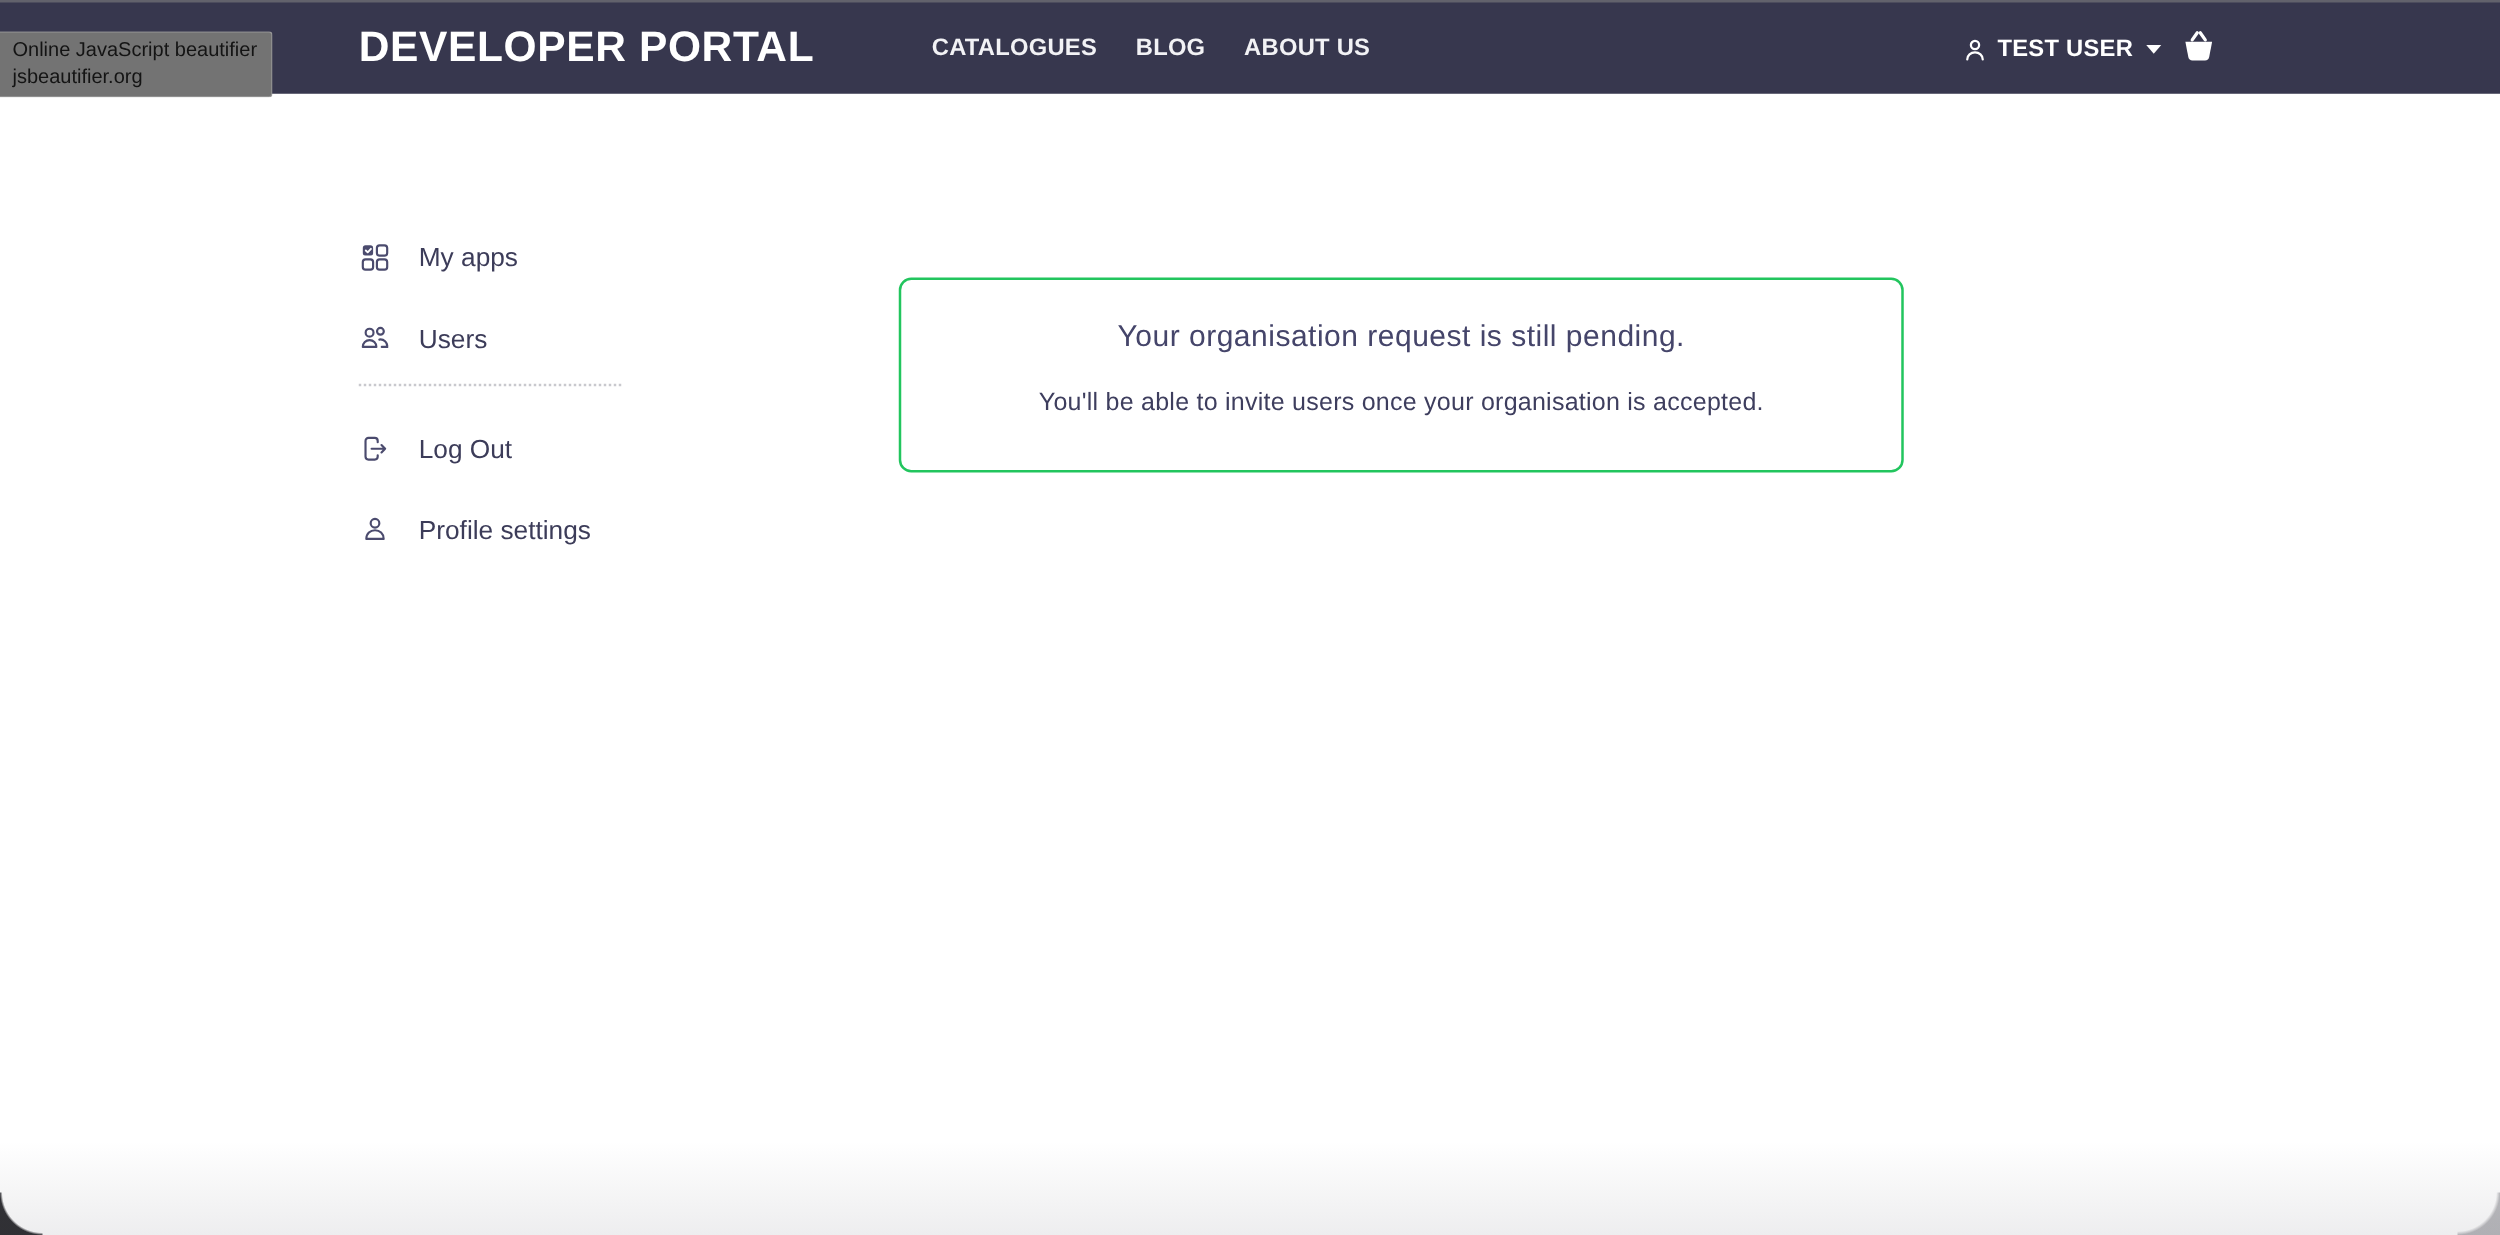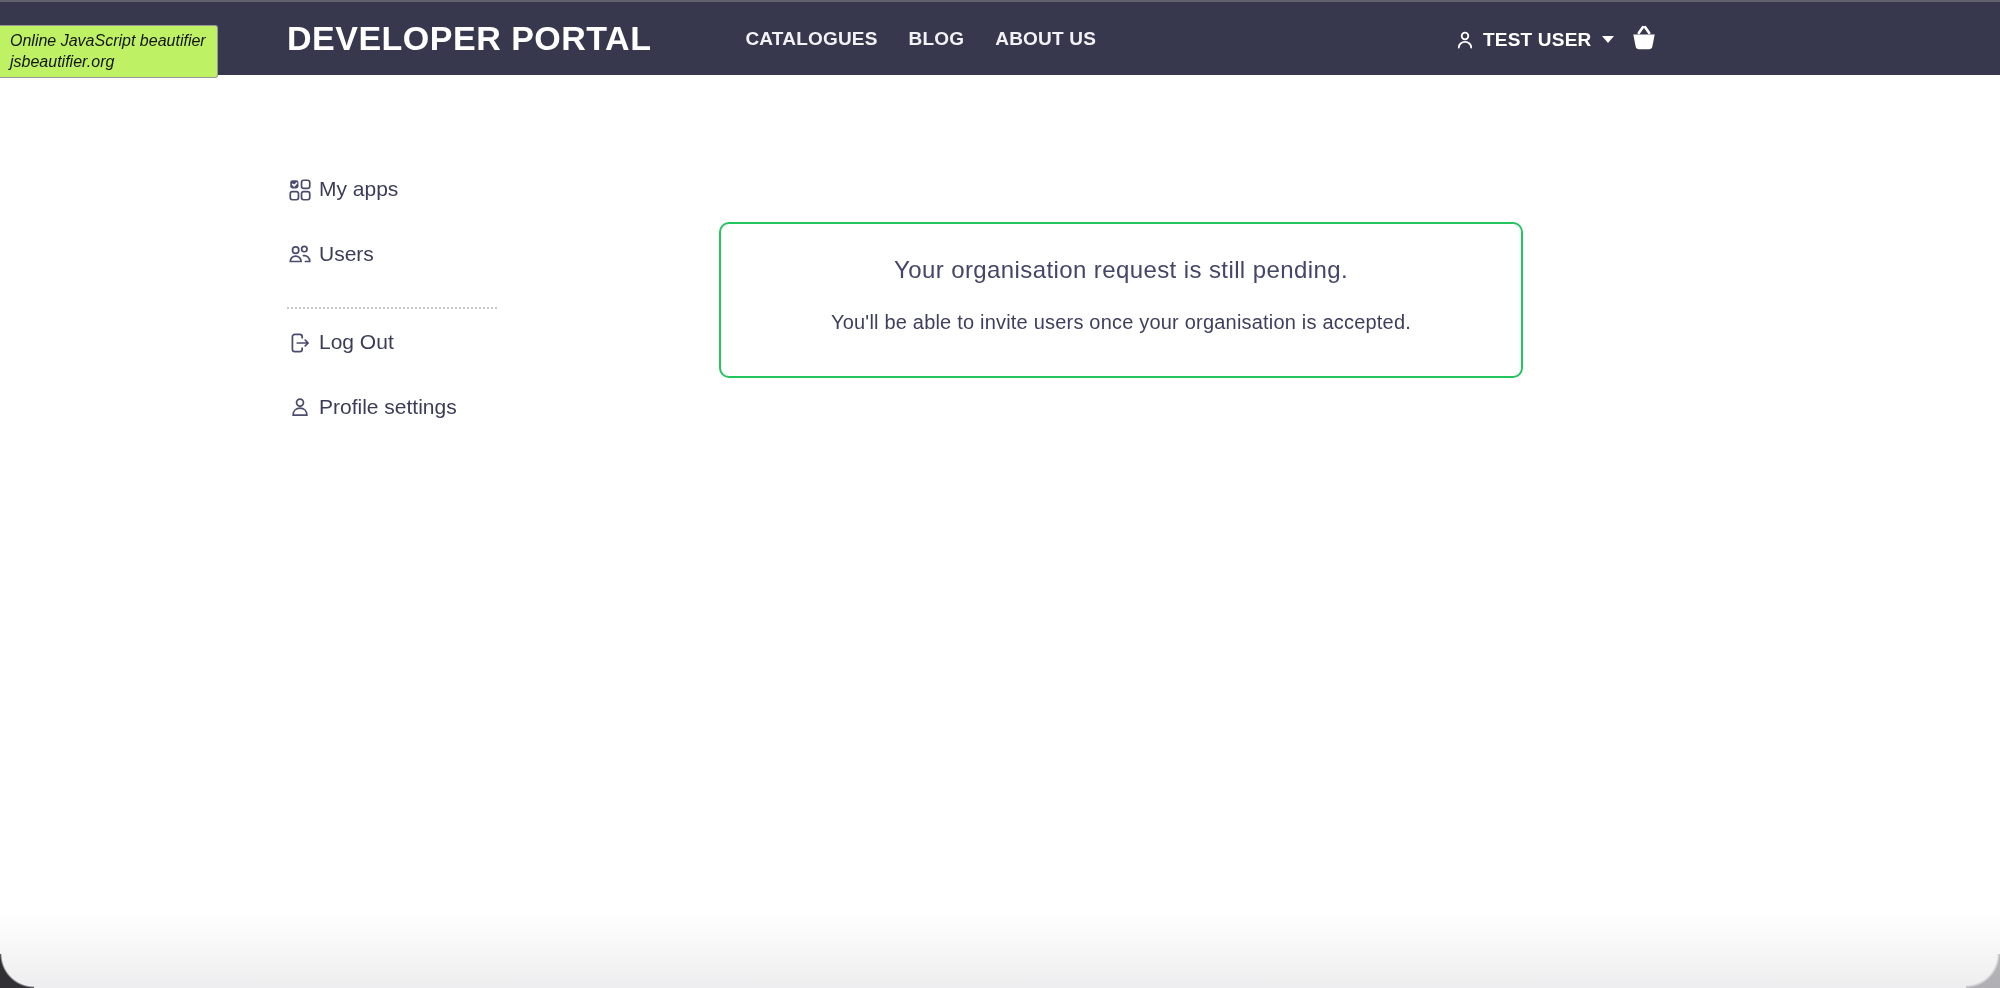--- a/index.html
+++ b/index.html
@@ -40,21 +40,21 @@
   .nav-item {
     color: #f2f2f5;
     font-size: 19px;
     font-weight: bold;
     letter-spacing: 0.2px;
     cursor: pointer;
     white-space: nowrap;
   }
   .header-right {
     position: absolute;
-    left: 1454px; top: 0;
+    left: 1569px; top: 0;
     height: 75px;
     display: flex;
     align-items: center;
     gap: 14px;
   }
   .user-menu {
     display: flex;
     align-items: center;
     gap: 7px;
     cursor: pointer;
@@ -74,42 +74,41 @@
     border-right: 6px solid transparent;
     border-top: 7px solid #ffffff;
   }
   .basket { cursor: pointer; display: flex; align-items: center; }
 
   
   .url-tooltip {
     position: absolute;
     left: 0; top: 25px;
     z-index: 20;
-    background: #bef264;
+    background: #737373;
     border: 1px solid #989898;
     border-left: none;
     border-radius: 0 3px 3px 0;
     padding: 4px 11px 5px 10px;
     color: #141414;
     font-size: 16px;
     line-height: 21px;
     white-space: nowrap;
-    font-style: italic;
   }
 
   
   .sidebar {
     position: absolute;
     left: 287px; top: 177px;
     width: 215px;
   }
   .side-item {
     display: flex;
-    align-items: flex-start;
-    gap: 6px;
+    align-items: flex-end;
+    gap: 22px;
     height: 42px;
     margin-bottom: 23px;
     cursor: pointer;
     color: #4b4b6e; 
   }
   .side-item svg { display: block; flex: 0 0 auto; }
   .side-label {
     color: #3c3c59;
     font-size: 21px;
     white-space: nowrap;

